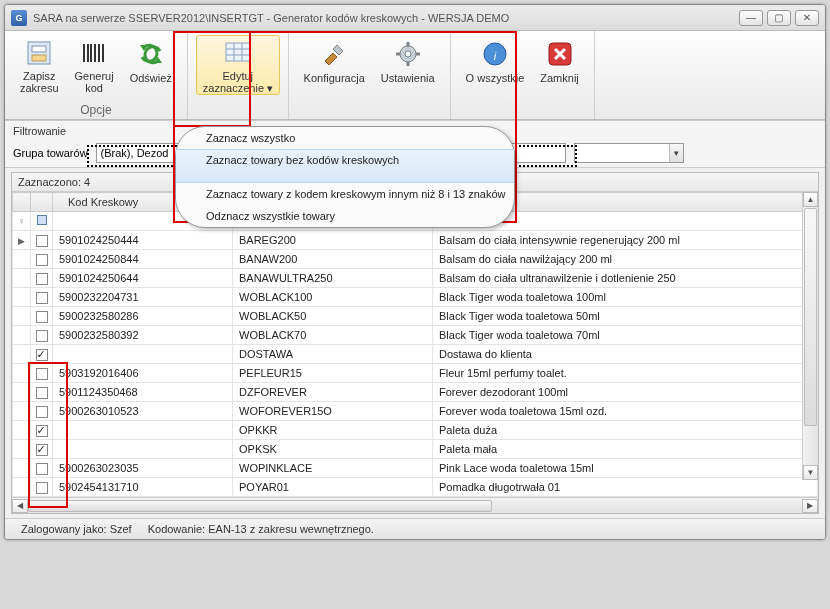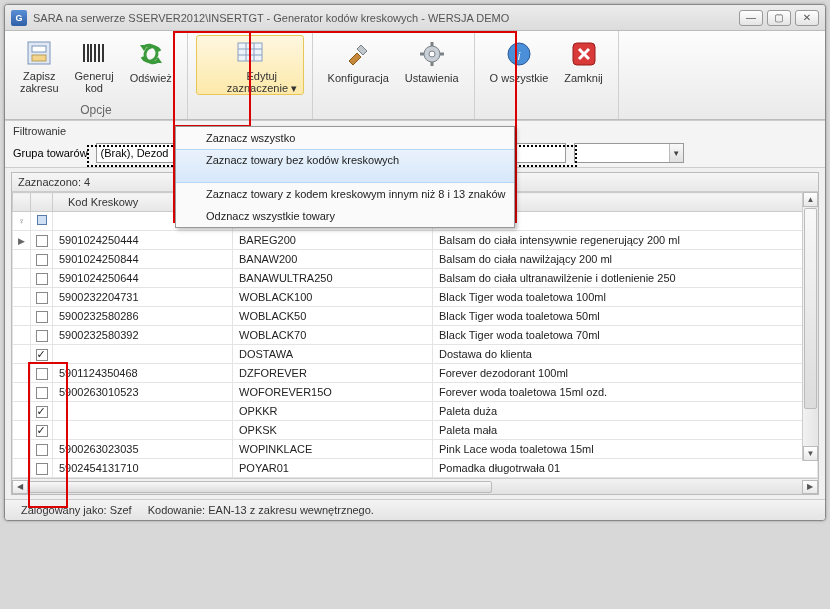--- a/index.html
+++ b/index.html
@@ -117,21 +117,21 @@
             <svg width="30" height="30">
                 <g stroke="#8aa0c0" stroke-width="1">
                   <rect x="3" y="5" width="24" height="18" fill="#eef3fa"></rect>
                   <line x1="3" y1="11" x2="27" y2="11"></line>
                   <line x1="3" y1="17" x2="27" y2="17"></line>
                   <line x1="11" y1="5" x2="11" y2="23"></line>
                   <line x1="19" y1="5" x2="19" y2="23"></line>
                 </g>
               </svg>
           </div>
-          <div class="rlabel" style="white-space:pre-line;margin-left:24px;"><span>Edytuj
+          <div class="rlabel" style="white-space:pre-line;"><span>Edytuj
 zaznaczenie</span> <span>▾</span></div>
         </div>
       </div>
       <div class="rgrouplabel">&nbsp;</div>
     </div>
 
     <div class="rgroup">
       <div class="rbtns">
         <div class="rbtn">
           <div class="ricon">
@@ -181,21 +181,21 @@
           </div>
           <div class="rlabel">Zamknij</div>
         </div>
       </div>
       <div class="rgrouplabel">&nbsp;</div>
     </div>
 
     <div class="hl-red" style="left:168px; top:0px; width:344px; height:192px;"></div>
     <div class="hl-red" style="left:168px; top:0px; width:78px; height:96px;"></div>
 
-    <div class="dropdown" style="top:95px;">
+    <div class="dropdown" style="top:95px;border-radius:30px;">
       <div class="ditem">Zaznacz wszystko</div>
       <div class="ditem hover">Zaznacz towary bez kodów kreskowych</div>
       <div class="ditem">Zaznacz towary z kodem kreskowym innym niż 8 i 13 znaków</div>
       <div class="ditem">Odznacz wszystkie towary</div>
     </div>
   </div>
 
   <div class="filterbar" style="position:relative;">
     <span class="flabel">Filtrowanie</span>
     <div class="filterrow">
@@ -284,20 +284,27 @@
             <tr>
               <td class="indcell"><span class="rowind"></span></td>
               <td class="chkcell"><span class="chk checked"></span></td>
               <td></td>
               <td>DOSTAWA</td>
               <td>Dostawa do klienta</td>
             </tr>
             <tr>
               <td class="indcell"><span class="rowind"></span></td>
               <td class="chkcell"><span class="chk"></span></td>
+              <td>5903192016406</td>
+              <td>PEFLEUR15</td>
+              <td>Fleur 15ml perfumy toalet.</td>
+            </tr>
+            <tr>
+              <td class="indcell"><span class="rowind"></span></td>
+              <td class="chkcell"><span class="chk"></span></td>
               <td>5901124350468</td>
               <td>DZFOREVER</td>
               <td>Forever dezodorant 100ml</td>
             </tr>
             <tr>
               <td class="indcell"><span class="rowind"></span></td>
               <td class="chkcell"><span class="chk"></span></td>
               <td>5900263010523</td>
               <td>WOFOREVER15O</td>
               <td>Forever woda toaletowa 15ml ozd.</td>

